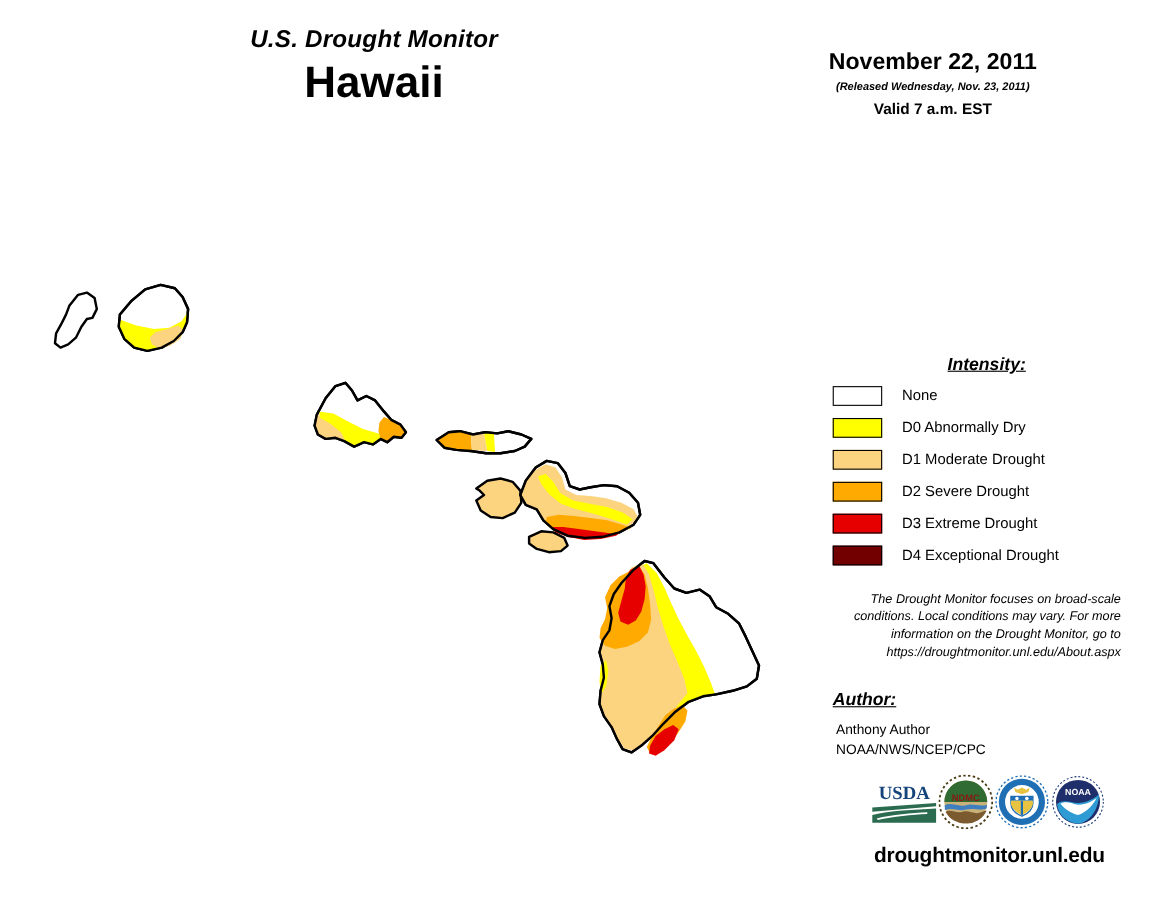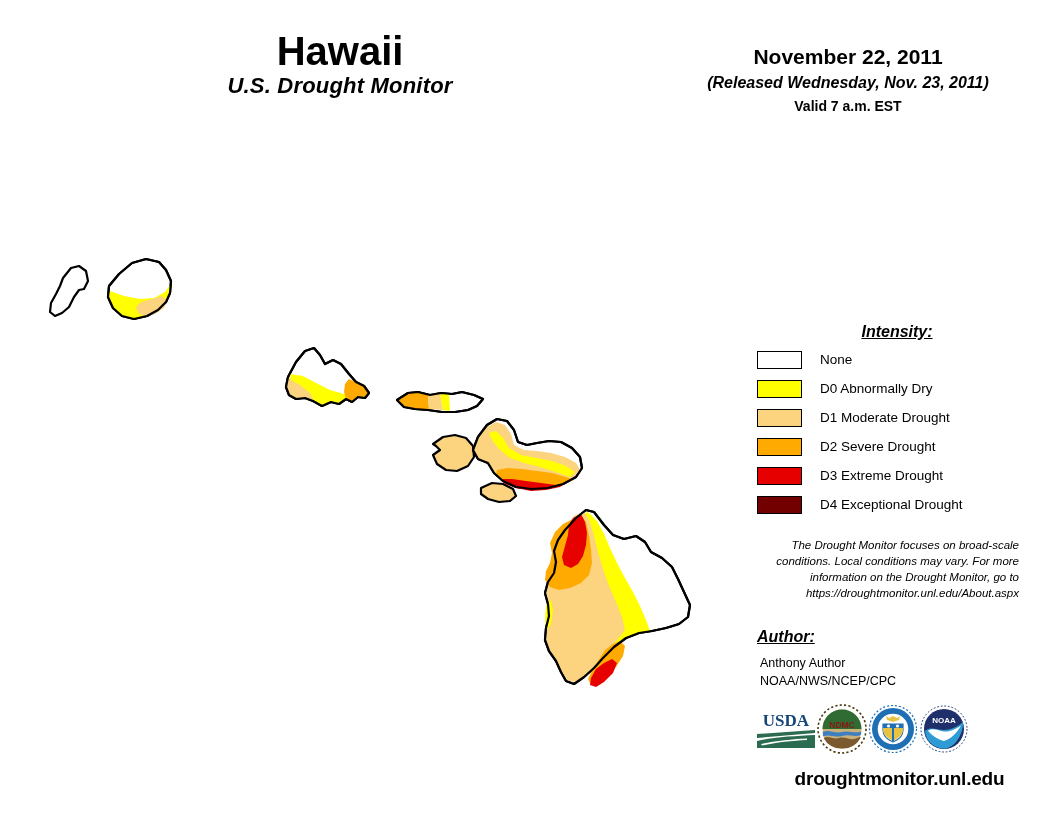--- a/index.html
+++ b/index.html
@@ -46,21 +46,21 @@
     width: 340px;
     text-align: center;
   }
   #date-main {
     font-size: 21px;
     font-weight: bold;
     line-height: 1.15;
     margin-top: 15px;
   }
   #date-released {
-    font-size: 16px;
+    font-size: 10px;
     font-weight: bold;
     font-style: italic;
     margin-top: 5px;
     line-height: 1.15;
   }
   #date-valid {
     font-size: 14px;
     font-weight: bold;
     margin-top: 5px;
     line-height: 1.15;
@@ -144,43 +144,43 @@
 
   
   #logo-row {
     position: absolute;
     left: 755px;
     top: 702px;
     width: 285px;
     height: 58px;
     display: flex;
     align-items: center;
-    justify-content: flex-start;
+    justify-content: center;
   }
   .logo { flex: 0 0 auto; }
 
   #site-url {
     position: absolute;
     left: 757px;
     top: 768px;
     width: 285px;
     text-align: center;
     font-size: 19px;
     font-weight: bold;
     letter-spacing: -0.2px;
   }
 </style>
 </head>
 <body>
 
 <div class="page">
 
   <div id="title-block">
+    <div id="dm-title">U.S. Drought Monitor</div>
     <div id="state-title">Hawaii</div>
-    <div id="dm-title">U.S. Drought Monitor</div>
   </div>
 
   <div id="date-block">
     <div id="date-main">November 22, 2011</div>
     <div id="date-released">(Released Wednesday, Nov. 23, 2011)</div>
     <div id="date-valid">Valid 7 a.m. EST</div>
   </div>
 
   <div id="map-area">
     <svg id="map-svg" viewBox="0 0 740 600" xmlns="http://www.w3.org/2000/svg">

